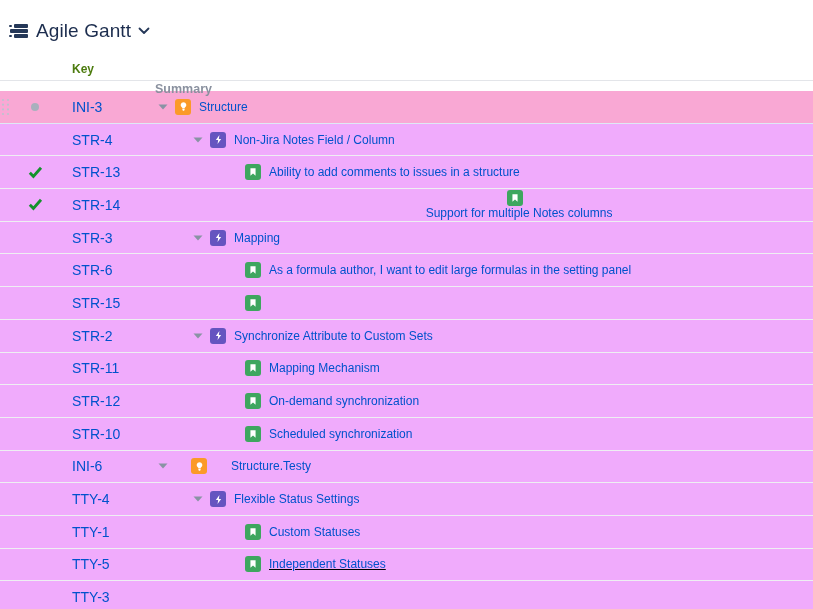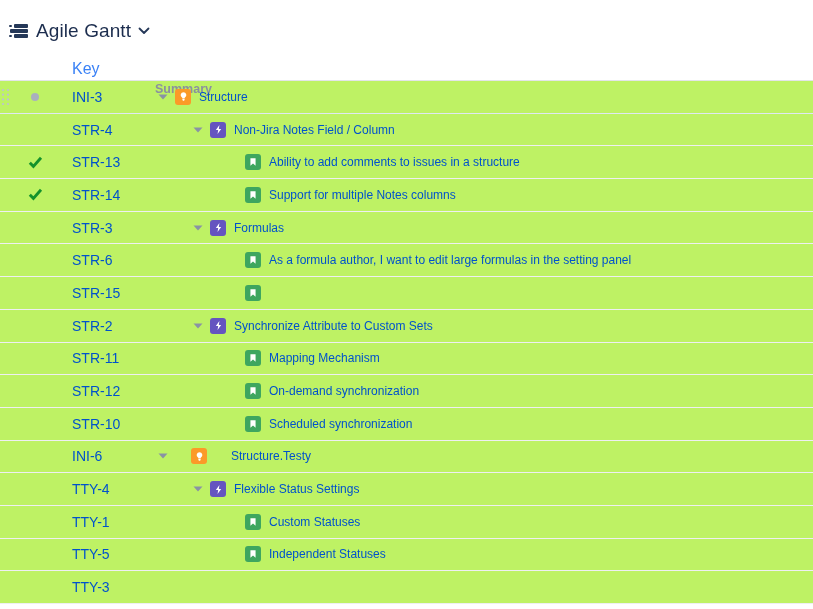--- a/index.html
+++ b/index.html
@@ -16,27 +16,27 @@
   .logo .d1 { left: 1px; top: 1.5px;  width: 3px; height: 2.5px; }
   .logo .d3 { left: 1px; top: 11.5px; width: 3px; height: 2.5px; }
   .title { font-size: 19px; font-weight: 500; color: #1c2d4e; letter-spacing: .1px; }
   .title-chevron { margin-left: 7px; display: inline-flex; }
 
   
   .col-header { display: flex; height: 23px; align-items: center;
     border-bottom: 1px solid #e3e5e9; }
   .col-gutter { width: 68px; flex: none; }
   .col-key { width: 87px; flex: none; padding-left: 4px;
-    font-size: 16px; font-weight: 400; color: #3b82f6; }
+    font-size: 12px; font-weight: 700; color: #4d7c0f; }
   .col-summary { flex: 1; font-size: 12.5px; font-weight: 700; color: #8a919f; margin-top: 40px; }
 
   
   .row { display: flex; align-items: center; height: 32.7px;
-    border-bottom: 1px solid #eeeff2; background: #bef264; }
-  .row.selected { background: #bef264; border-bottom-color: #dfe8f4; }
+    border-bottom: 1px solid #eeeff2; background: #f0abfc; }
+  .row.selected { background: #f9a8d4; border-bottom-color: #dfe8f4; margin-top: 10px; }
   .gutter { width: 68px; flex: none; height: 100%; position: relative;
     display: flex; align-items: center; }
   .grip { position: absolute; left: 1px; top: 50%; transform: translateY(-50%);
     display: inline-flex; cursor: grab; }
   .mark { position: absolute; left: 24px; width: 22px; display: flex; justify-content: center; }
   .status-dot { width: 8px; height: 8px; border-radius: 50%; background: #a9b0bd; }
   .keycell { width: 87px; flex: none; padding-left: 4px; font-size: 14px;
     color: #0052cc; cursor: pointer; }
   .sumcell { flex: 1; display: flex; align-items: center; min-width: 0; }
   .chev-slot { width: 20px; flex: none; display: flex; align-items: center;
@@ -150,21 +150,21 @@
     </div>
     <div class="row">
       <div class="gutter">
         <span class="mark">
           <svg width="15" height="13" viewBox="0 0 15 13">
             <path d="M1.8 6.8 l3.6 3.6 L13 1.8" fill="none" stroke="#14922c" stroke-width="2.9" stroke-linecap="butt" stroke-linejoin="miter"></path>
           </svg>
         </span>
       </div>
       <div class="keycell">STR-14</div>
-      <div class="sumcell" style="padding-left: 70px;">
+      <div class="sumcell" style="padding-left: 70px; flex-direction: column;">
         <span class="chev-slot"></span>
         <span class="type-icon type-story">
           <svg width="10" height="10" viewBox="0 0 14 14">
             <path fill="#fff" d="M3.4 1.8h7.2v10.4L7 9.1l-3.6 3.1z"></path>
           </svg>
         </span>
         <a class="sumtext">Support for multiple Notes columns</a>
       </div>
     </div>
     <div class="row">
@@ -174,21 +174,21 @@
         <span class="chev-slot">
           <svg width="10" height="6" viewBox="0 0 10 6">
             <path d="M0.5 0.5 h9 L5 5.5 z" fill="#8993a4"></path>
           </svg>
         </span>
         <span class="type-icon type-epic">
           <svg width="11" height="11" viewBox="0 0 14 14">
             <path fill="#fff" d="M8.2 1.2 3.6 7.6h3l-.8 5.2 4.6-6.4h-3z"></path>
           </svg>
         </span>
-        <a class="sumtext">Formulas</a>
+        <a class="sumtext">Mapping</a>
       </div>
     </div>
     <div class="row">
       <div class="gutter"></div>
       <div class="keycell">STR-6</div>
       <div class="sumcell" style="padding-left: 70px;">
         <span class="chev-slot"></span>
         <span class="type-icon type-story">
           <svg width="10" height="10" viewBox="0 0 14 14">
             <path fill="#fff" d="M3.4 1.8h7.2v10.4L7 9.1l-3.6 3.1z"></path>
@@ -310,21 +310,21 @@
           <svg width="10" height="10" viewBox="0 0 14 14">
             <path fill="#fff" d="M3.4 1.8h7.2v10.4L7 9.1l-3.6 3.1z"></path>
           </svg>
         </span>
         <a class="sumtext">Custom Statuses</a>
       </div>
     </div>
     <div class="row">
       <div class="gutter"></div>
       <div class="keycell">TTY-5</div>
-      <div class="sumcell" style="padding-left: 70px;">
+      <div class="sumcell" style="padding-left: 70px; text-decoration: underline;">
         <span class="chev-slot"></span>
         <span class="type-icon type-story">
           <svg width="10" height="10" viewBox="0 0 14 14">
             <path fill="#fff" d="M3.4 1.8h7.2v10.4L7 9.1l-3.6 3.1z"></path>
           </svg>
         </span>
         <a class="sumtext">Independent Statuses</a>
       </div>
     </div>
     <div class="row">

